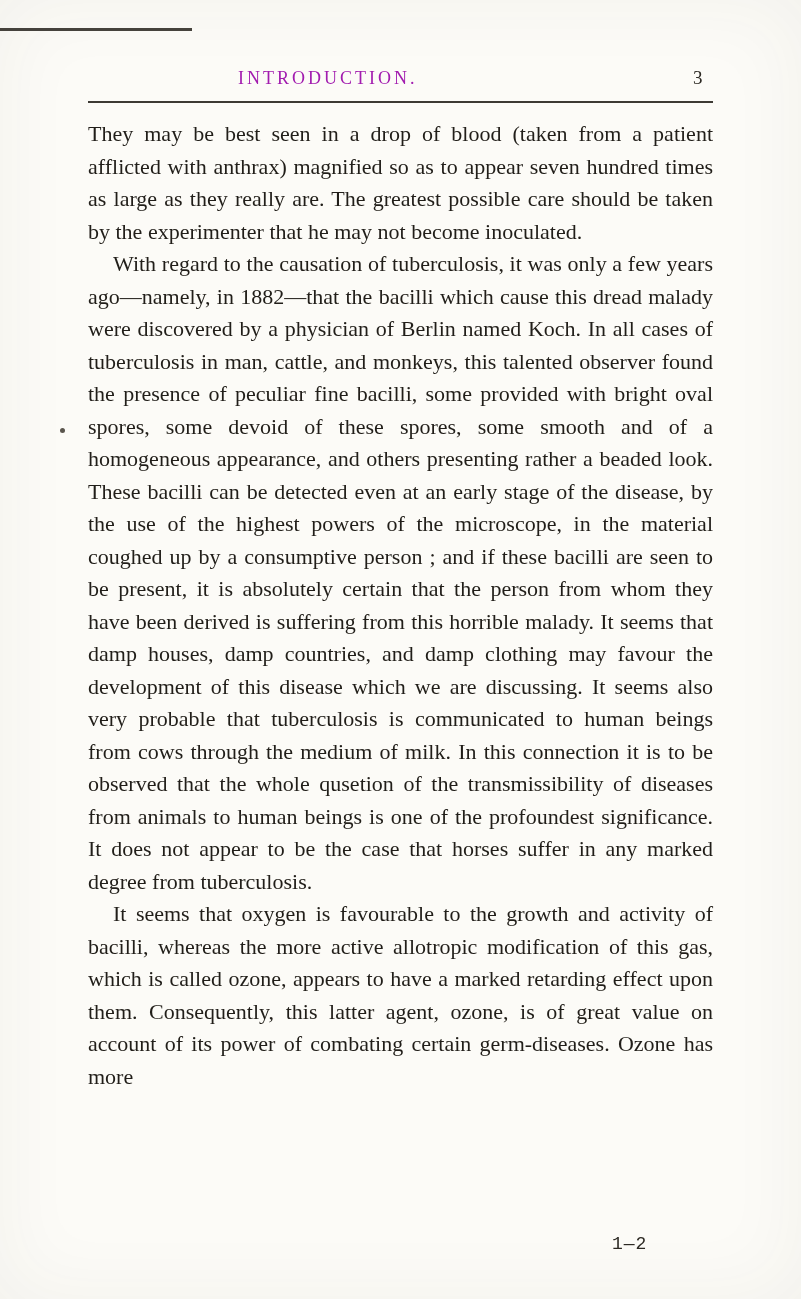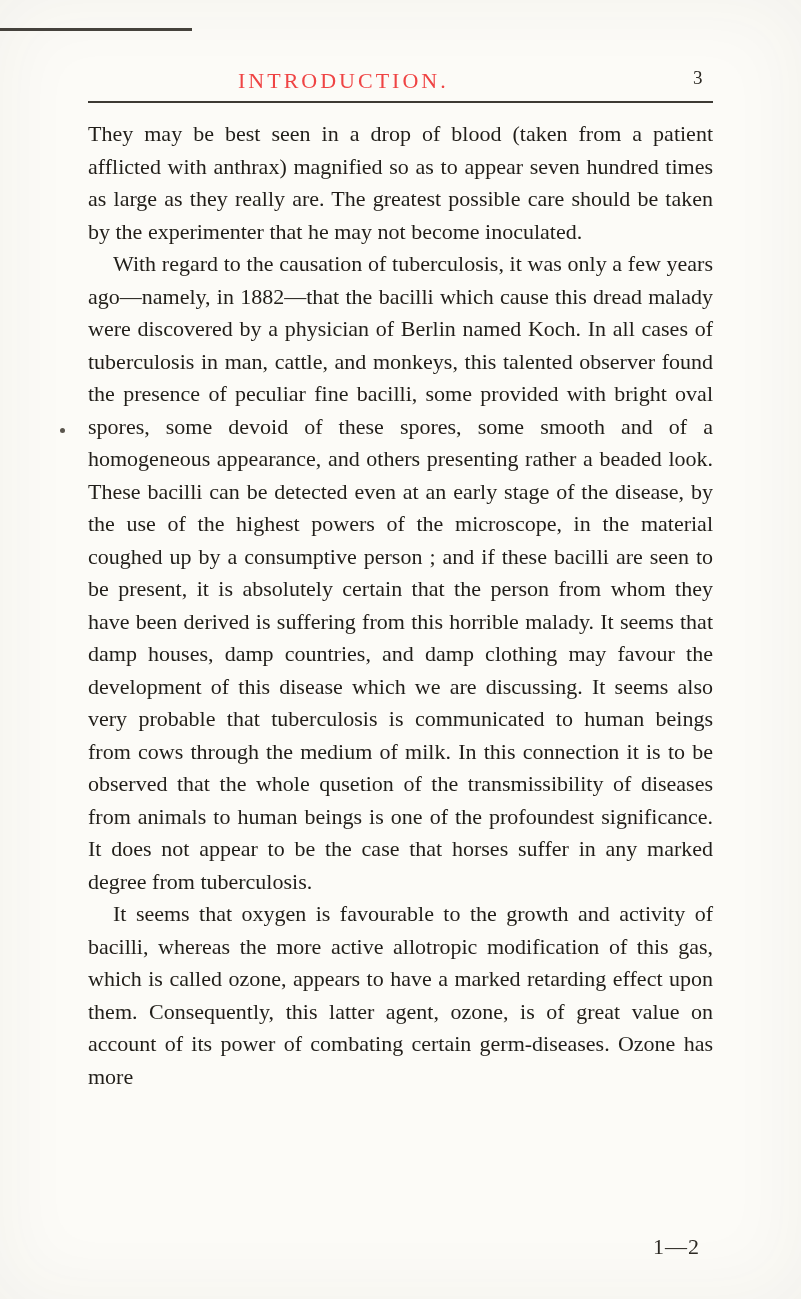--- a/index.html
+++ b/index.html
@@ -23,23 +23,23 @@
     top: 28px;
     left: 0;
     width: 192px;
     height: 3px;
     background: #45423c;
   }
   .running-title {
     position: absolute;
     top: 68px;
     left: 238px;
-    font-size: 22px;
+    font-size: 18px;
     letter-spacing: 3px;
-    color: #ef4444;
+    color: #a21caf;
     white-space: nowrap;
   }
   .page-number {
     position: absolute;
     top: 67px;
     left: 693px;
     font-size: 19px;
     color: #2c2923;
   }
   .header-rule {
@@ -71,24 +71,25 @@
     left: 60px;
     top: 428px;
     width: 5px;
     height: 5px;
     border-radius: 50%;
     background: #5a554d;
   }
   .footer-mark {
     position: absolute;
     top: 1234px;
-    left: 653px;
-    font-size: 22px;
+    left: 612px;
+    font-size: 18px;
     letter-spacing: 1px;
     color: #2c2923;
+    font-family: Liberation Mono, monospace;
   }
 </style>
 </head>
 <body>
 
 <div class="page">
 
   <div class="artifact-top-line"></div>
 
   <span class="running-title">INTRODUCTION.</span>

